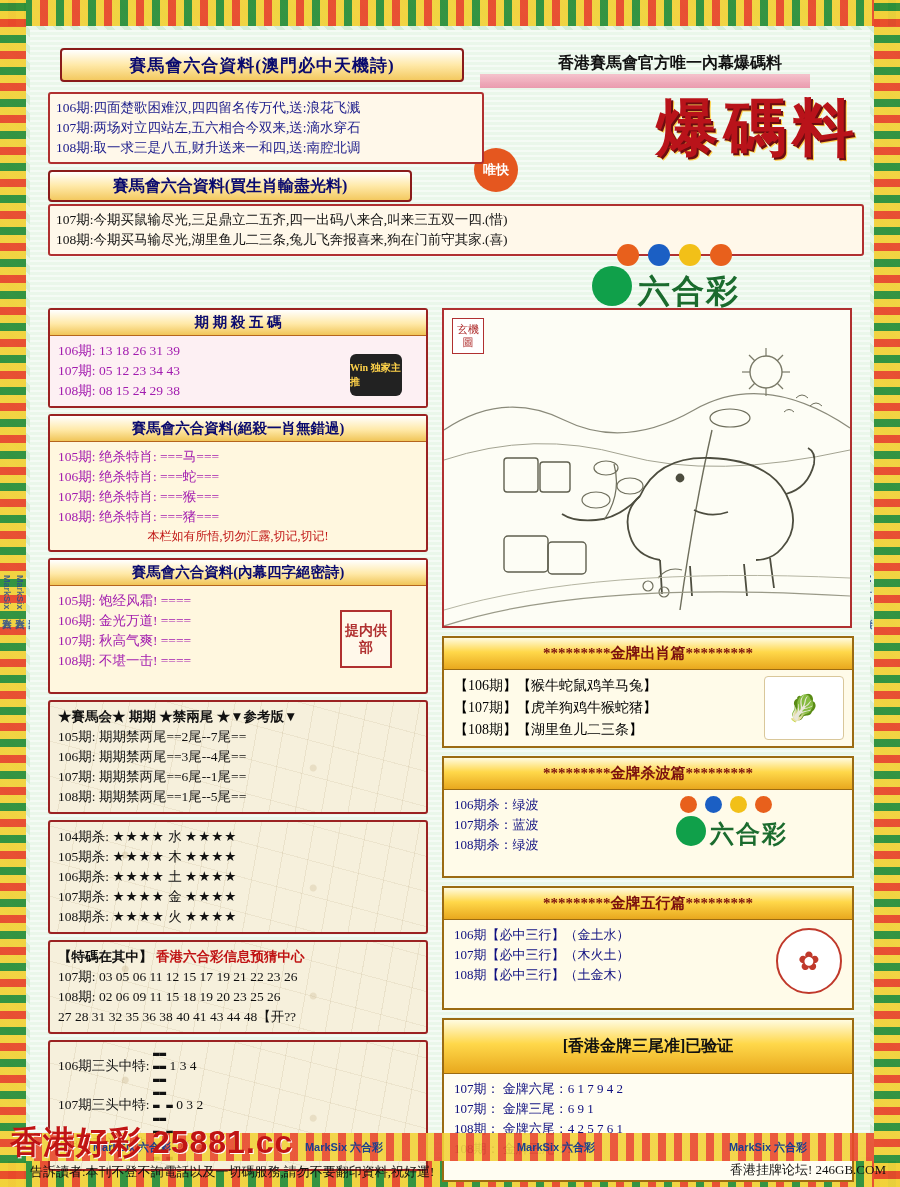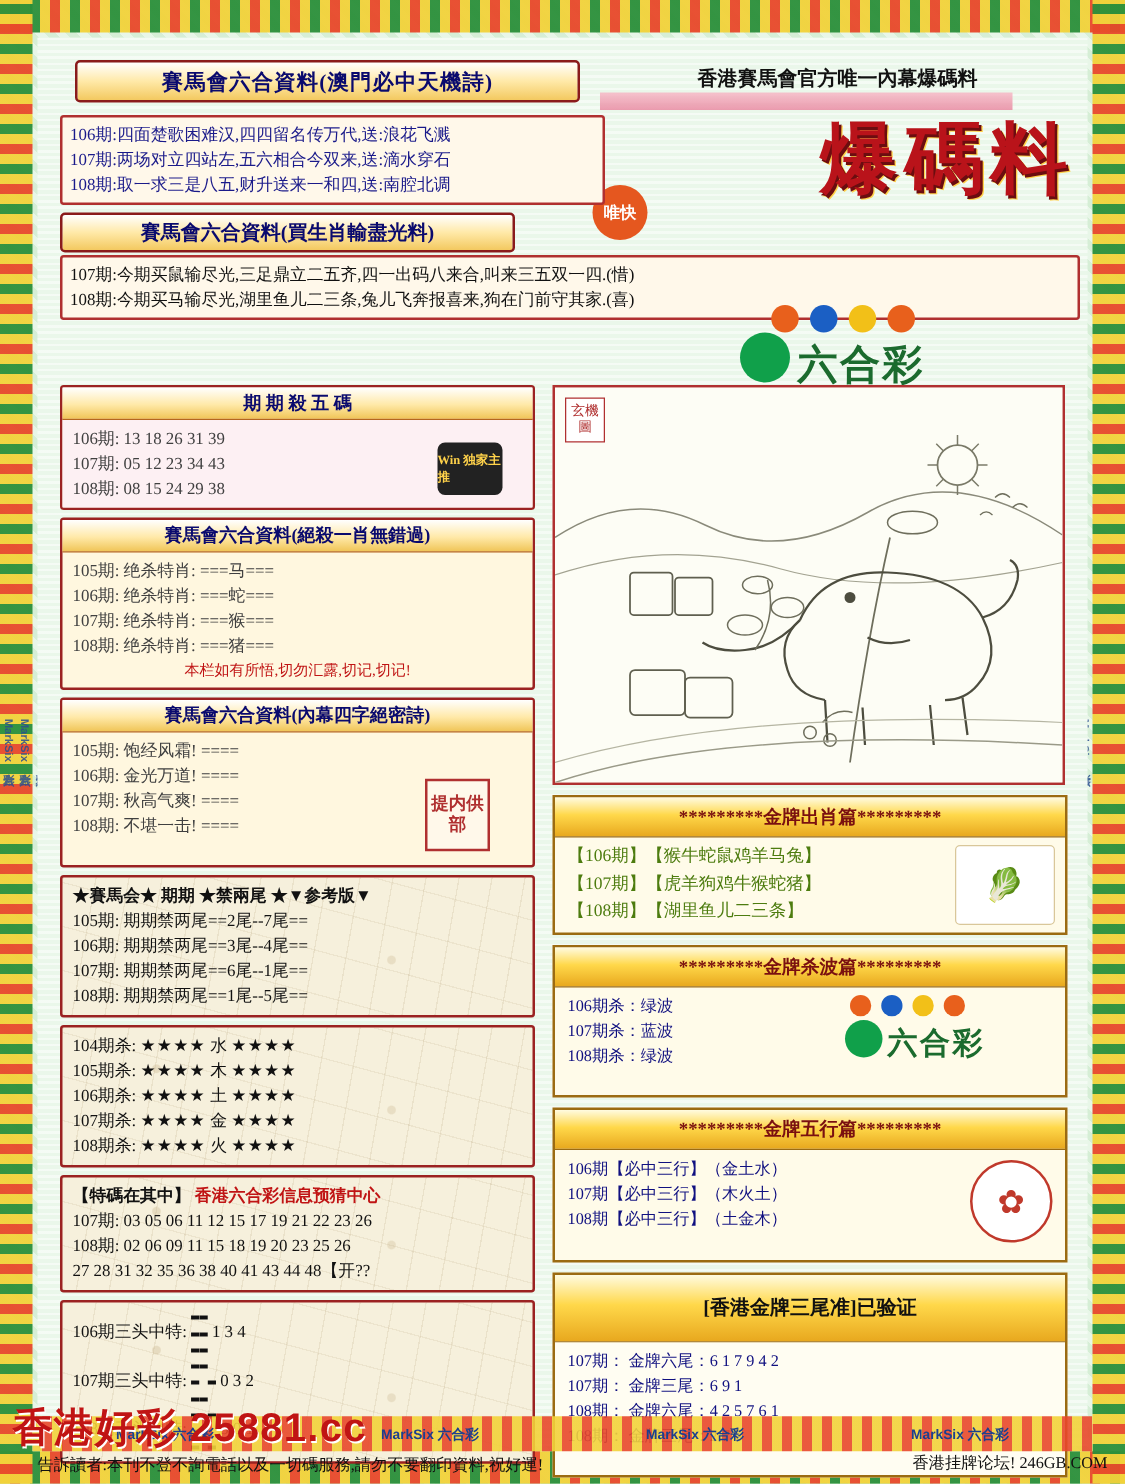--- a/index.html
+++ b/index.html
@@ -111,21 +111,21 @@
   .col-l{position:absolute;left:18px;top:278px;width:380px;}
   .panel{
     border:2px solid #9b2222;background:#fff7df;border-radius:3px;margin-bottom:6px;
   }
   .panel-title{
     background:linear-gradient(#fff 0%,#ffe9a8 55%,#f0c558 100%);
     border-bottom:1px solid #b5651d;
     text-align:center;font-size:14.5px;font-weight:bold;color:#0a0a6e;padding:3px 0;
   }
   .panel-body{padding:5px 8px;}
-  .row{font-size:13.5px;color:#404040;line-height:20px;white-space:nowrap;}
+  .row{font-size:13.5px;color:#a21caf;line-height:20px;white-space:nowrap;}
   .row.dark{color:#111;}
   .note-red{color:#c01414;font-size:12px;text-align:center;line-height:18px;}
 
   .win-badge{
     position:absolute;left:300px;top:44px;width:52px;height:42px;border-radius:6px;
     background:#222;color:#ffd24a;font-size:10px;font-weight:bold;
     display:flex;flex-direction:column;align-items:center;justify-content:center;
   }
 
   .stamp-box{
@@ -161,21 +161,21 @@
 
   .gpanel{margin-top:8px;border:2px solid #9b6b12;background:#fffbe9;}
   .gtitle{
     background:linear-gradient(#fffbe0 0%,#ffd84a 45%,#e8a81e 100%);
     text-align:center;font-size:15px;font-weight:bold;color:#7a1010;padding:6px 0;
     border-bottom:1px solid #9b6b12;white-space:nowrap;overflow:hidden;
   }
   .gbody{padding:5px 10px;position:relative;min-height:60px;}
   .gbody .row{font-size:13px;color:#101080;}
 
-  .bracket-row{font-size:14px;color:#4d7c0f;line-height:22px;font-family:Liberation Serif, serif;}
+  .bracket-row{font-size:14px;color:#000000;line-height:22px;font-family:Liberation Serif, serif;}
 
   .veg{
     position:absolute;right:8px;top:6px;width:78px;height:62px;
     background:#fff;border:1px solid #d9c79a;border-radius:4px;
     display:flex;align-items:center;justify-content:center;font-size:26px;
   }
   .lotto2{position:absolute;right:6px;top:6px;width:170px;height:64px;}
   .lotto2 .dot{display:inline-block;width:17px;height:17px;border-radius:50%;margin-left:4px;}
   .lotto2 .bigdot{position:absolute;left:0;top:20px;width:30px;height:30px;border-radius:50%;background:#10a04a;}
   .lotto2 .txt{position:absolute;left:34px;top:22px;font-size:24px;font-weight:bold;color:#1b6b2e;letter-spacing:2px;}
@@ -294,21 +294,21 @@
       </div>
 
       <div class="panel" style="position:relative">
         <div class="panel-title">賽馬會六合資料(內幕四字絕密詩)</div>
         <div class="panel-body" style="height:96px">
           <div class="row">105期:   饱经风霜! ====</div>
           <div class="row">106期:   金光万道! ====</div>
           <div class="row">107期:   秋高气爽! ====</div>
           <div class="row">108期:   不堪一击! ====</div>
         </div>
-        <div class="stamp-box" style="left:290px;top:63px">提内供部</div>
+        <div class="stamp-box" style="left:290px;top:50px">提内供部</div>
       </div>
 
       <div class="panel texture">
         <div class="panel-body">
           <div class="row dark" style="font-weight:bold">★賽馬会★  期期 ★禁兩尾 ★▼参考版▼</div>
           <div class="row dark">105期:  期期禁两尾==2尾--7尾==</div>
           <div class="row dark">106期:  期期禁两尾==3尾--4尾==</div>
           <div class="row dark">107期:  期期禁两尾==6尾--1尾==</div>
           <div class="row dark">108期:  期期禁两尾==1尾--5尾==</div>
         </div>

